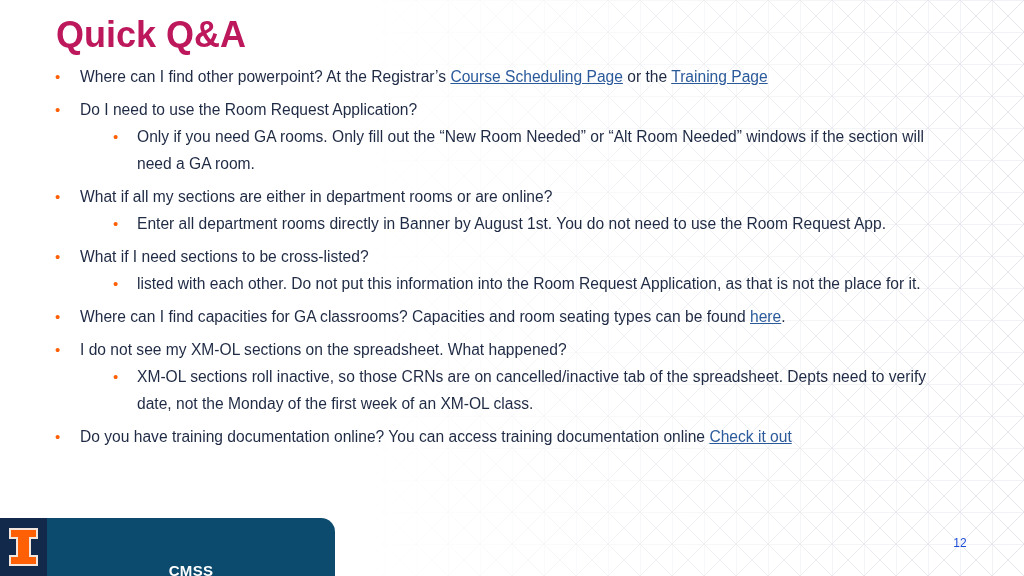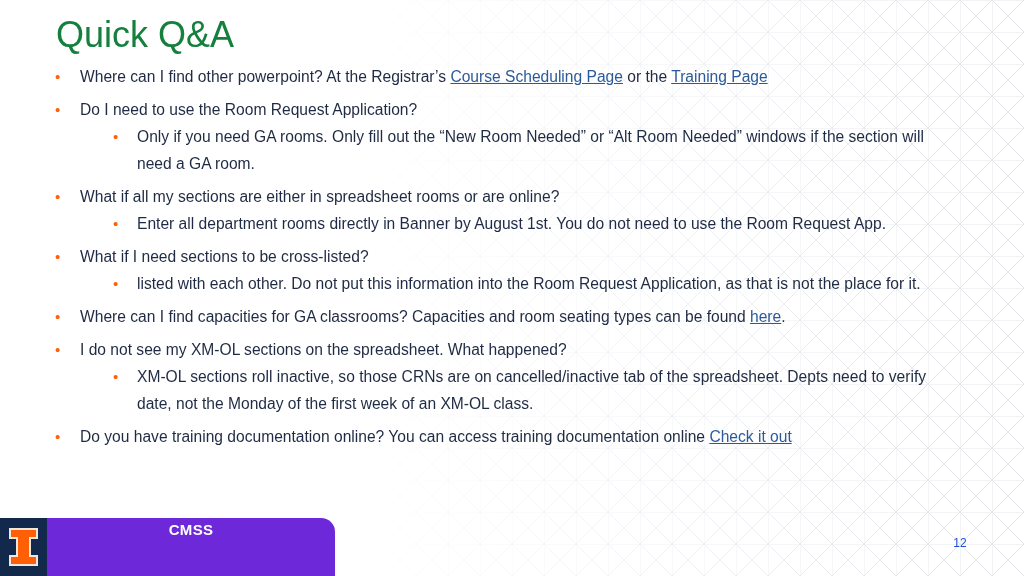--- a/index.html
+++ b/index.html
@@ -29,22 +29,22 @@
       -webkit-mask-image: linear-gradient(to right, rgba(0,0,0,0) 35%, rgba(0,0,0,0.55) 65%, rgba(0,0,0,1) 100%);
       mask-image: linear-gradient(to right, rgba(0,0,0,0) 35%, rgba(0,0,0,0.55) 65%, rgba(0,0,0,1) 100%);
     }
     .title {
       position: absolute;
       left: 56px;
       top: 13px;
       margin: 0;
       font-size: 36px;
       line-height: 44px;
-      font-weight: normal;
-      color: #15803d;
+      font-weight: bold;
+      color: #be185d;
       letter-spacing: 0px;
     }
     .content {
       position: absolute;
       left: 0;
       top: 63px;
       width: 1024px;
     }
     .item {
       position: relative;
@@ -88,24 +88,24 @@
       position: absolute;
       left: 9px;
       top: 10px;
     }
     .footer-bar {
       position: absolute;
       left: 47px;
       top: 518px;
       width: 288px;
       height: 58px;
-      background: #6d28d9;
+      background: #0c4a6e;
       border-top-right-radius: 14px;
       display: flex;
-      align-items: flex-start;
+      align-items: flex-end;
       justify-content: center;
     }
     .footer-label {
       color: #ffffff;
       font-weight: bold;
       font-size: 15px;
       letter-spacing: 0.3px;
       position: relative;
       left: 0px;
       top: 3px;
@@ -148,21 +148,21 @@
       <span>Do I need to use the Room Request Application?</span>
     </div>
     <div class="item lvl2">
       <span class="bullet">•</span>
       <div>Only if you need GA rooms. Only fill out the “New Room Needed” or “Alt Room Needed” windows if the section will</div>
       <div>need a GA room.</div>
     </div>
 
     <div class="item lvl1">
       <span class="bullet">•</span>
-      <span>What if all my sections are either in spreadsheet rooms or are online?</span>
+      <span>What if all my sections are either in department rooms or are online?</span>
     </div>
     <div class="item lvl2">
       <span class="bullet">•</span>
       <div>Enter all department rooms directly in Banner by August 1st. You do not need to use the Room Request App.</div>
     </div>
 
     <div class="item lvl1">
       <span class="bullet">•</span>
       <span>What if I need sections to be cross-listed?</span>
     </div>

